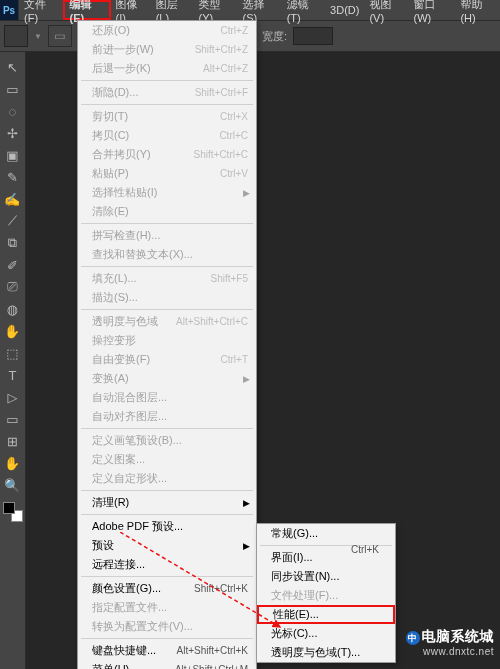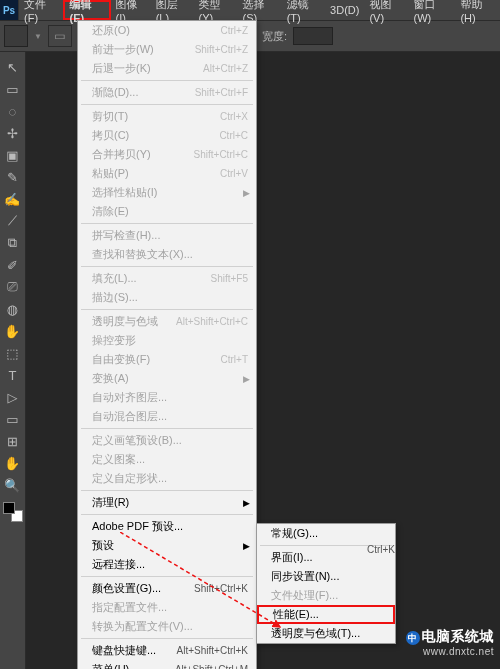--- a/index.html
+++ b/index.html
@@ -24,21 +24,21 @@
   .toolbox .bg{position:absolute;width:12px;height:12px;background:#fff;border:1px solid #888;right:0;bottom:0;}
   .canvas{flex:1;background:#262626;}
   .dropdown{position:absolute;top:20px;left:77px;width:180px;background:#f2f2f2;border:1px solid #9a9a9a;box-shadow:2px 2px 5px rgba(0,0,0,.3);font-size:11px;color:#000;}
   .dropdown .row{height:19px;display:flex;align-items:center;padding:0 8px 0 14px;position:relative;}
   .dropdown .row.dis{color:#a3a3a3;}
   .dropdown .row .sc{margin-left:auto;color:#555;font-size:10px;}
   .dropdown .row.dis .sc{color:#bdbdbd;}
   .dropdown .sep{height:1px;background:#d0d0d0;margin:2px 3px;}
   .dropdown .row .arr{position:absolute;right:6px;font-size:9px;}
   .submenu{position:absolute;top:523px;left:256px;width:140px;background:#f2f2f2;border:1px solid #9a9a9a;box-shadow:2px 2px 5px rgba(0,0,0,.3);font-size:11px;color:#000;}
-  .submenu .row{height:19px;display:flex;align-items:center;padding:0 0 0 14px;}
+  .submenu .row{height:19px;display:flex;align-items:center;padding:0 16px 0 14px;}
   .submenu .row .sc{margin-left:auto;color:#555;font-size:10px;margin-top:32px;}
   .submenu .row.dis{color:#a3a3a3;}
   .submenu .sep{height:1px;background:#d0d0d0;margin:2px 3px;}
   .submenu .row.selbox{border:2px solid #e11;height:19px;}
   svg.arrow{position:absolute;pointer-events:none;}
   .watermark{position:absolute;right:6px;bottom:12px;font-size:14px;color:#fff;font-weight:bold;letter-spacing:.5px;margin-top:18px;}
   .watermark .sub{font-size:10px;color:#ccc;font-weight:normal;display:block;text-align:right;}
   .watermark .badge{display:inline-block;width:14px;height:14px;background:#1b68c6;border-radius:50%;color:#fff;font-size:9px;text-align:center;line-height:14px;margin-right:2px;}
 </style>
 </head>
@@ -174,24 +174,24 @@
     </div>
     <div class="row dis">
       <span>自由变换(F)</span>
       <span class="sc">Ctrl+T</span>
     </div>
     <div class="row dis">
       <span>变换(A)</span>
       <span class="arr">▶</span>
     </div>
     <div class="row dis">
+      <span>自动混合图层...</span>
+    </div>
+    <div class="row dis">
       <span>自动对齐图层...</span>
-    </div>
-    <div class="row dis">
-      <span>自动混合图层...</span>
     </div>
     <div class="sep"></div>
     <div class="row dis">
       <span>定义画笔预设(B)...</span>
     </div>
     <div class="row dis">
       <span>定义图案...</span>
     </div>
     <div class="row dis">
       <span>定义自定形状...</span>
@@ -243,20 +243,23 @@
       <span>界面(I)...</span>
     </div>
     <div class="row">
       <span>同步设置(N)...</span>
     </div>
     <div class="row dis">
       <span>文件处理(F)...</span>
     </div>
     <div class="row selbox">
       <span>性能(E)...</span>
+    </div>
+    <div class="row">
+      <span>光标(C)...</span>
     </div>
     <div class="row">
       <span>透明度与色域(T)...</span>
     </div>
   </div>
 
 <svg class="arrow" style="top:532px;left:120px;" width="200" height="110">
   <defs>
       <marker id="ah" markerWidth="6" markerHeight="6" refX="5" refY="3" orient="auto">
         <path d="M0,0 L6,3 L0,6 Z" fill="#e11"></path>

